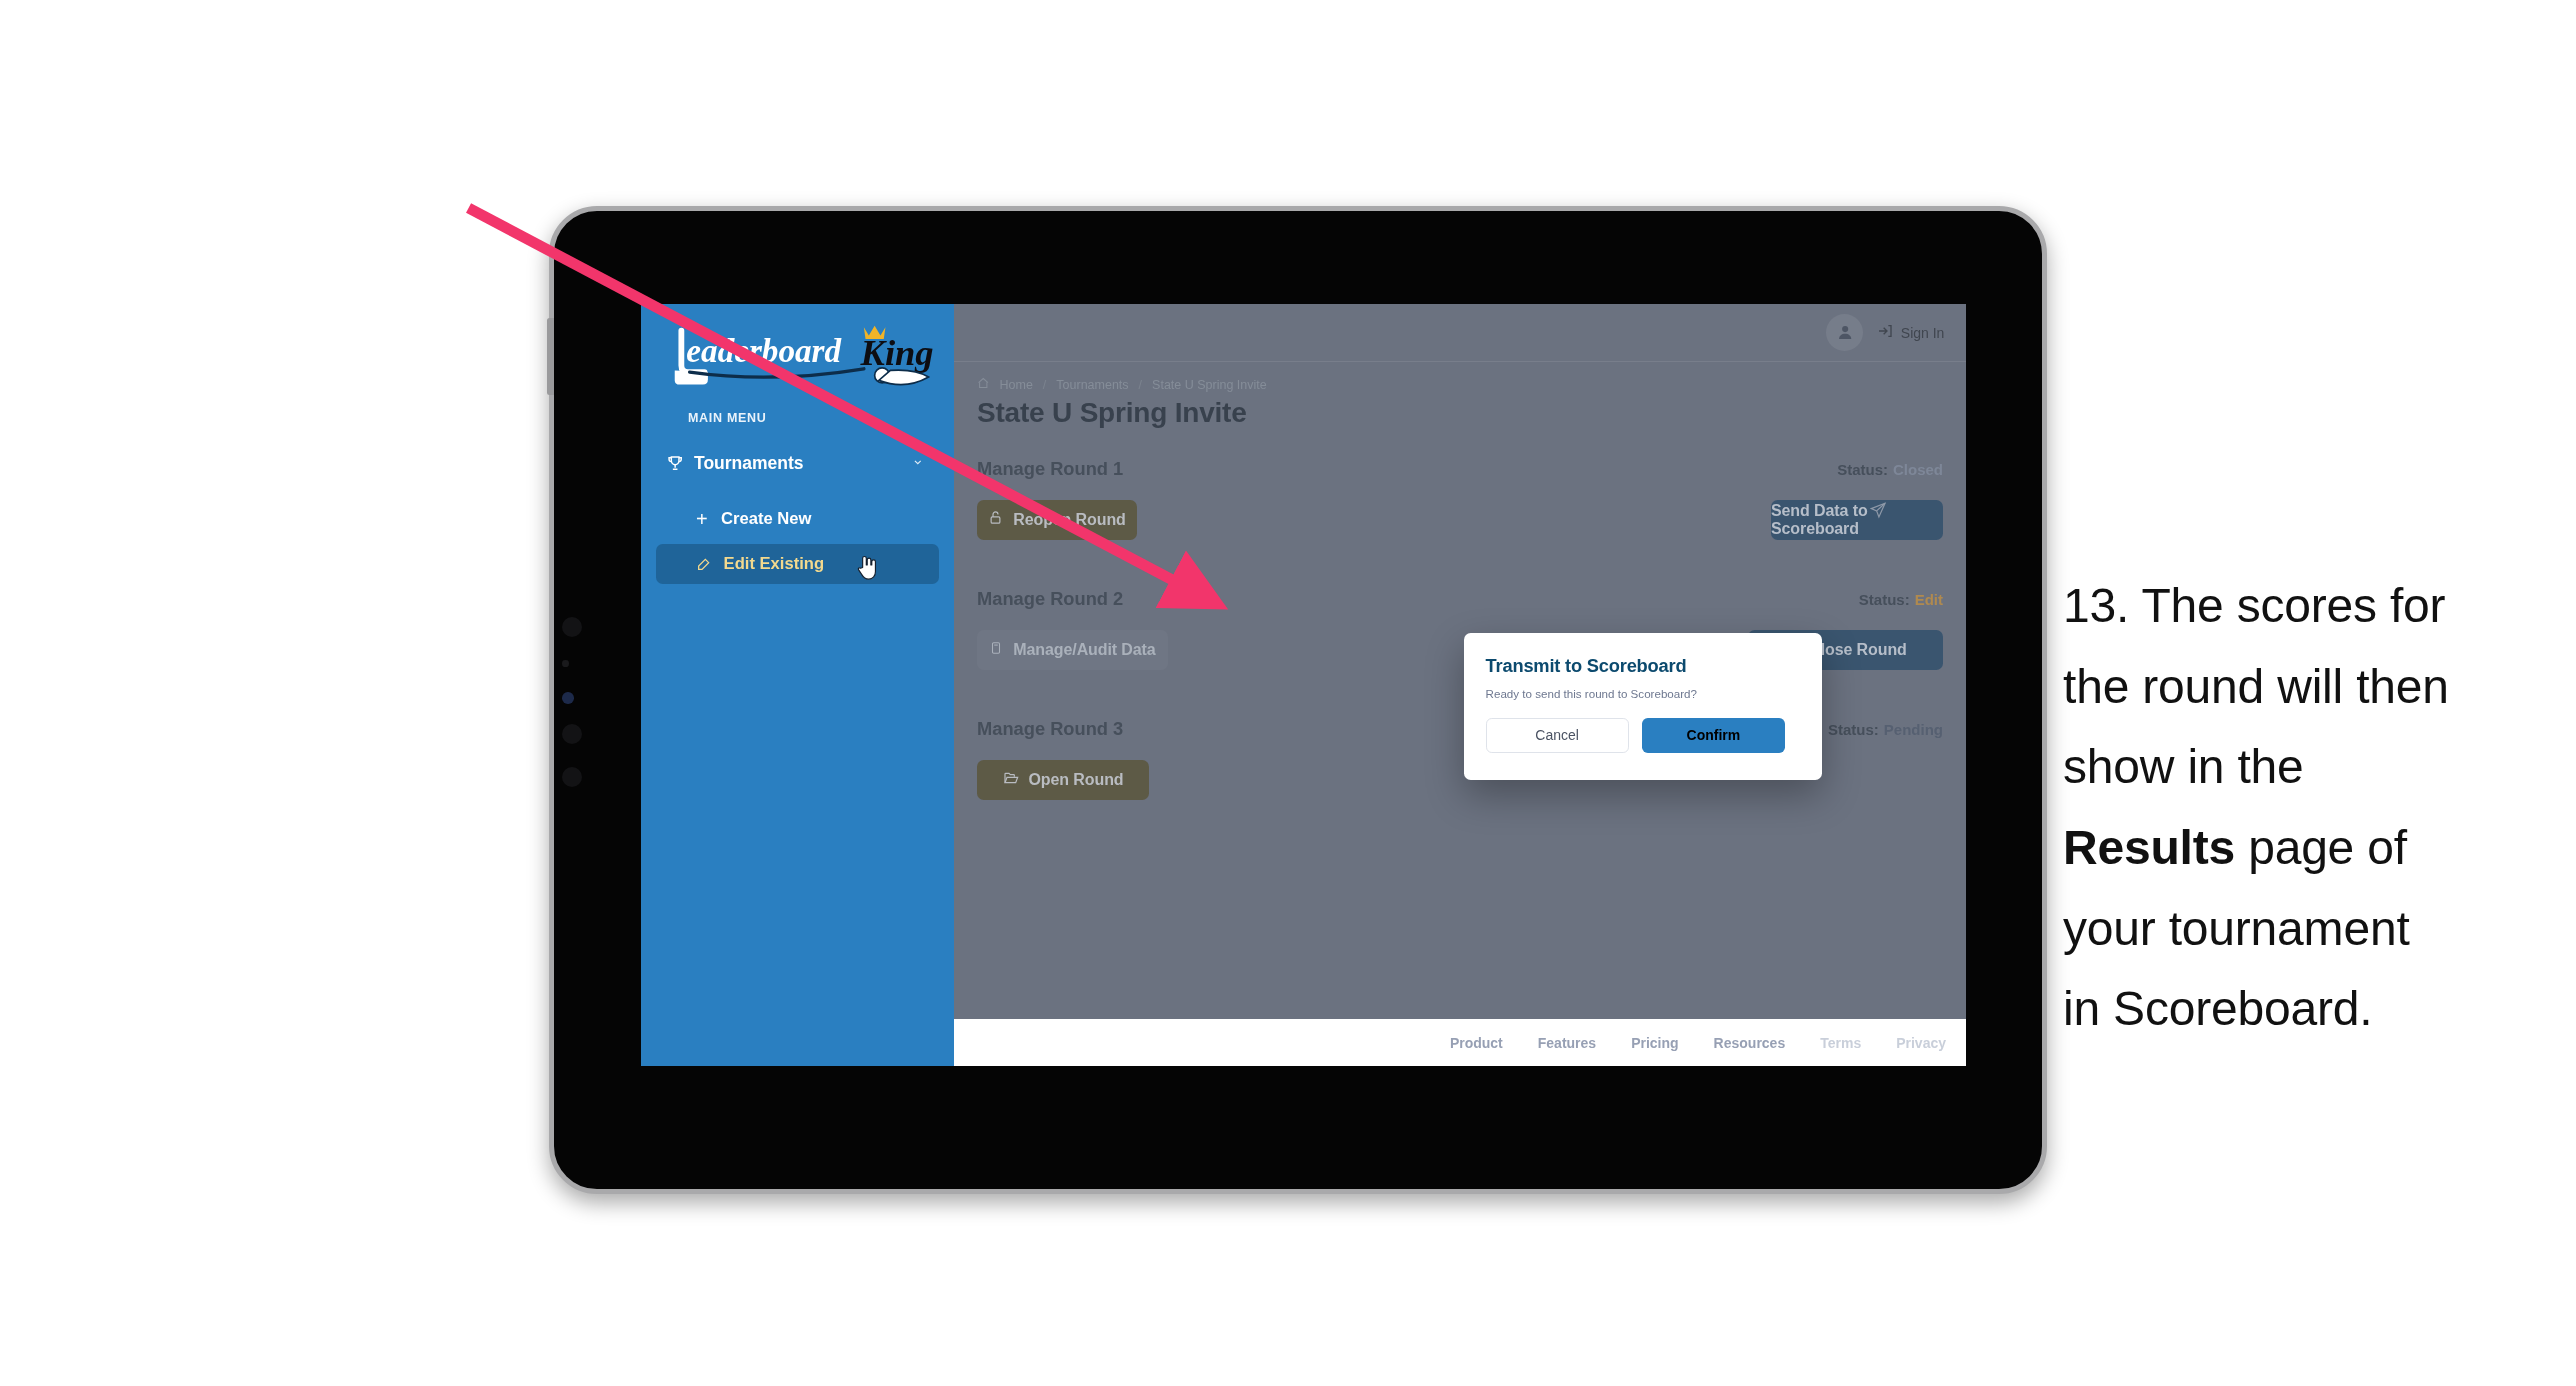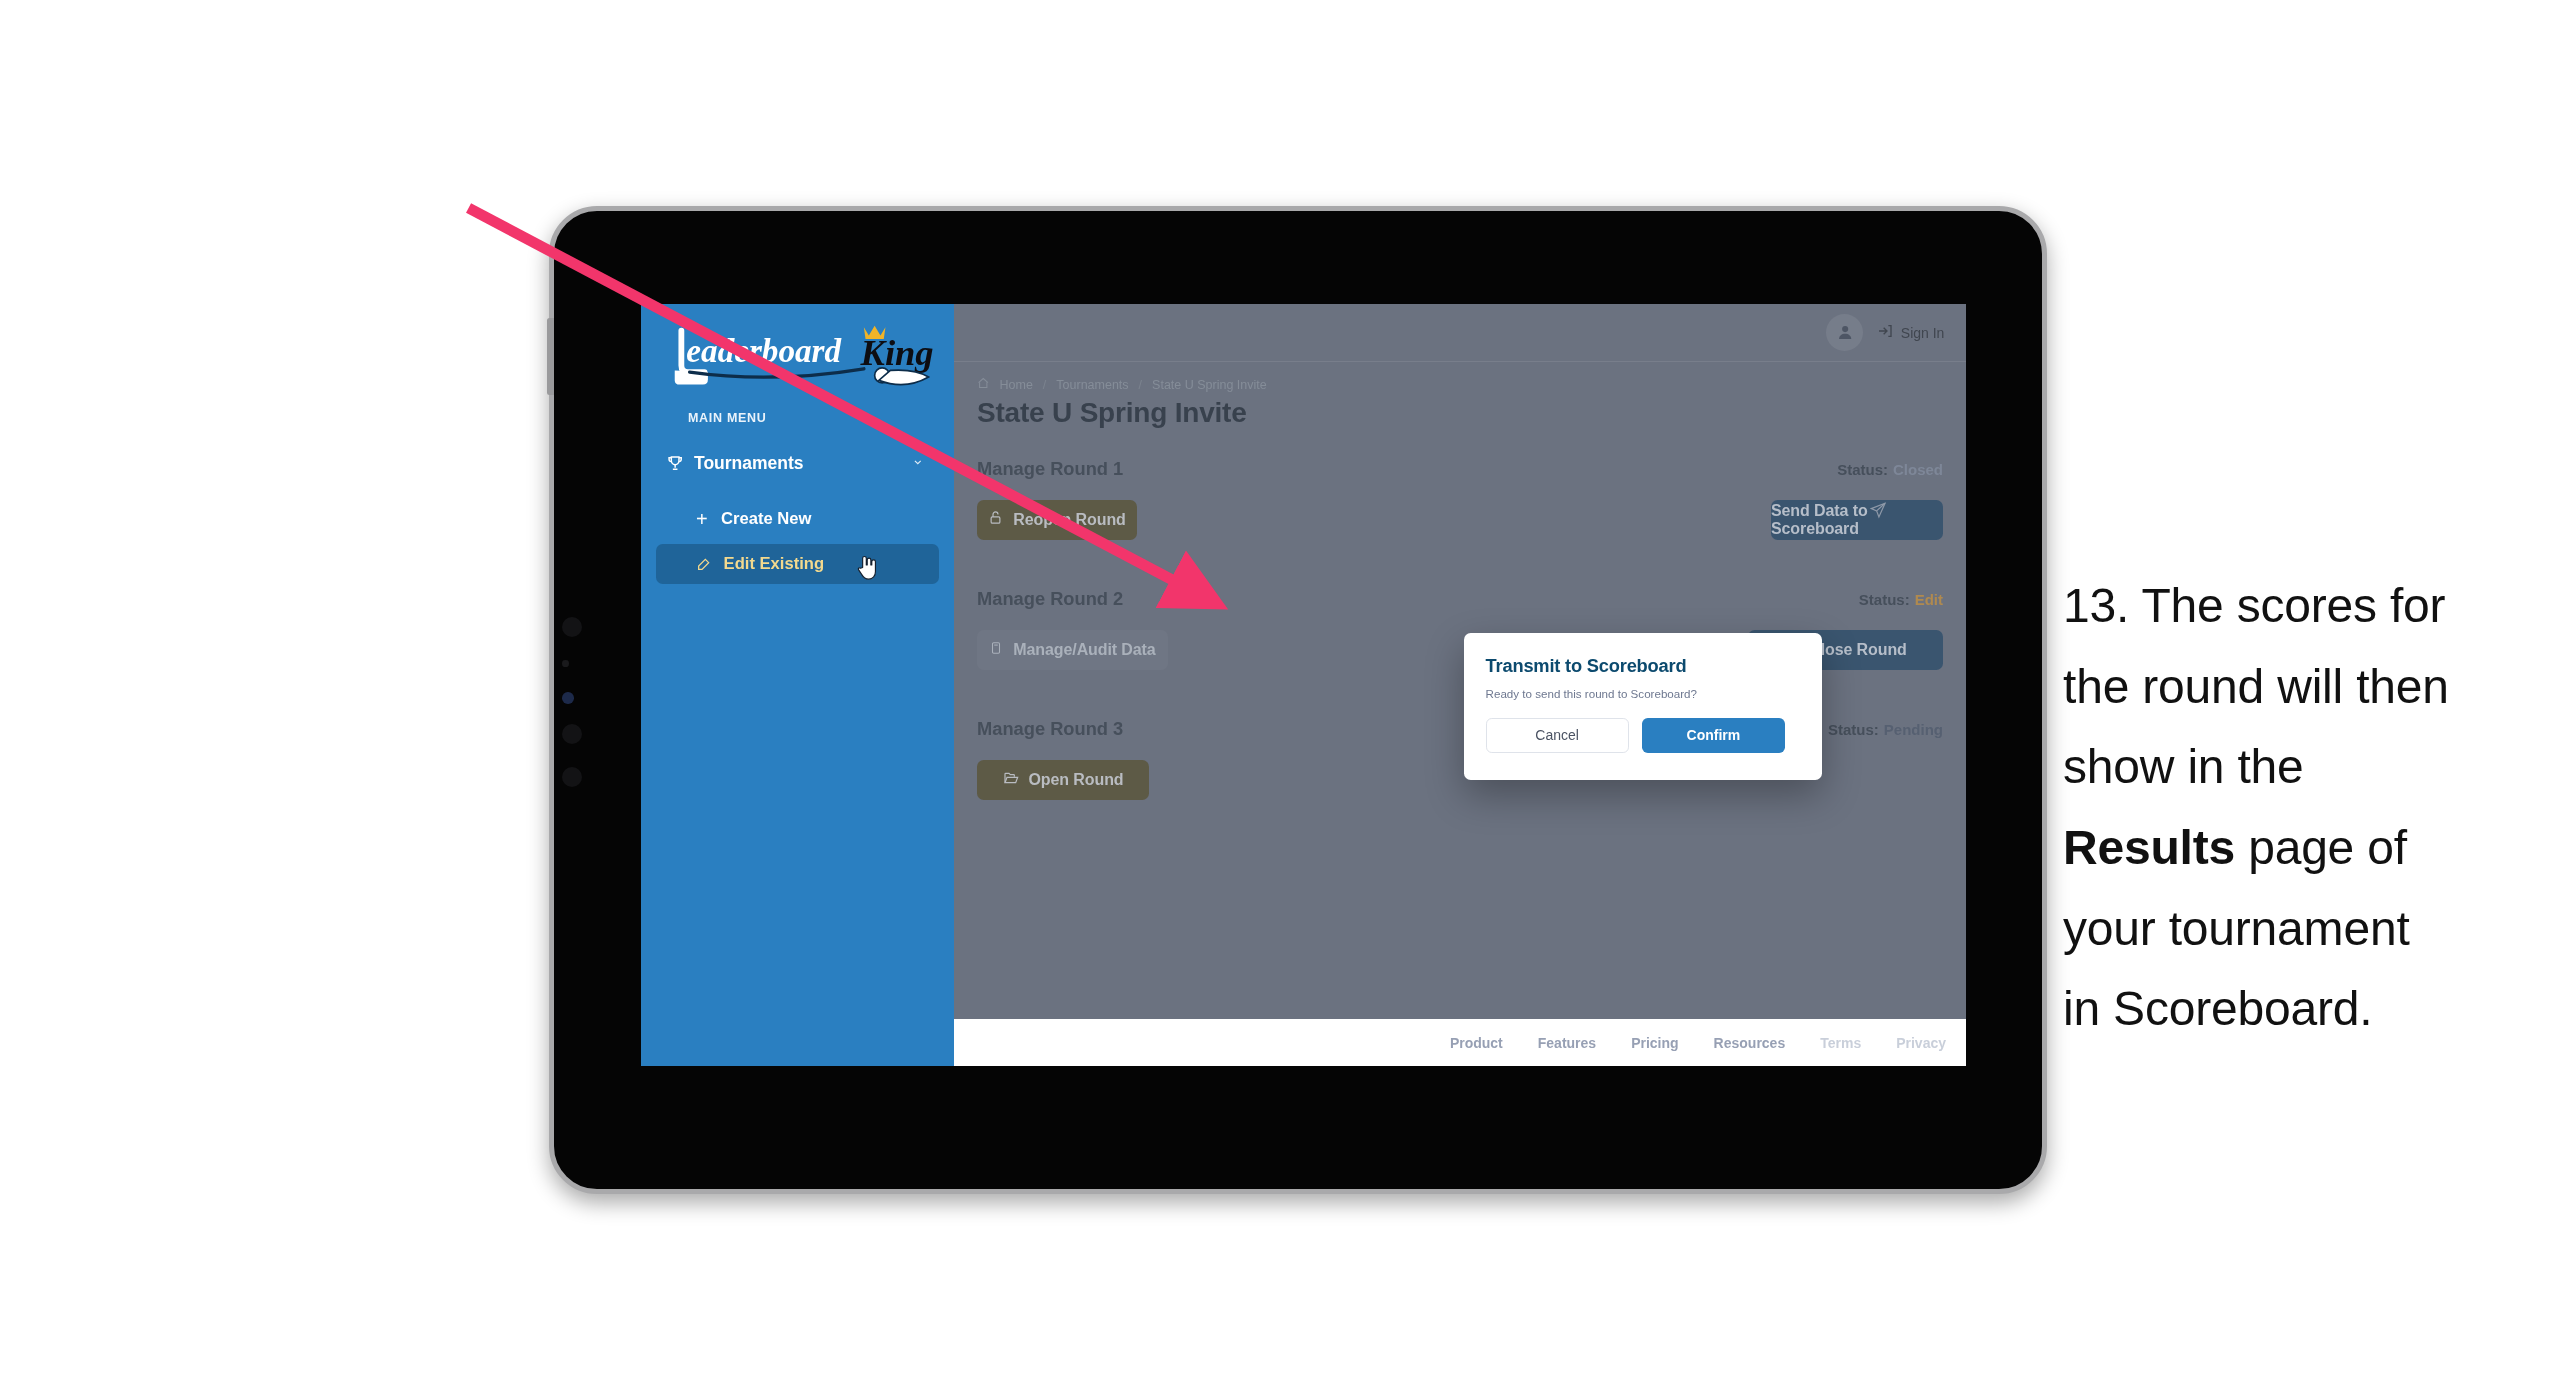--- a/index.html
+++ b/index.html
@@ -193,21 +193,21 @@
     margin-top: 18.3px; display: flex; gap: 13.3px;
   }
   #btn-cancel {
     width: 143px; height: 35px; border-radius: 5.8px;
     background: #ffffff; border: 0.8px solid #dfe3ea;
     color: #4b5363; font-size: 14px; font-weight: 400;
     display: flex; align-items: center; justify-content: center;
   }
   #btn-confirm {
     width: 143px; height: 35px; border-radius: 5.8px;
-    background: #2a7fc1; color: #ffffff;
+    background: #2a7fc1; color: #000000;
     font-size: 14px; font-weight: 700;
     display: flex; align-items: center; justify-content: center;
   }
 </style>
 </head>
 <body>
 
 <div id="stage">
 
 

